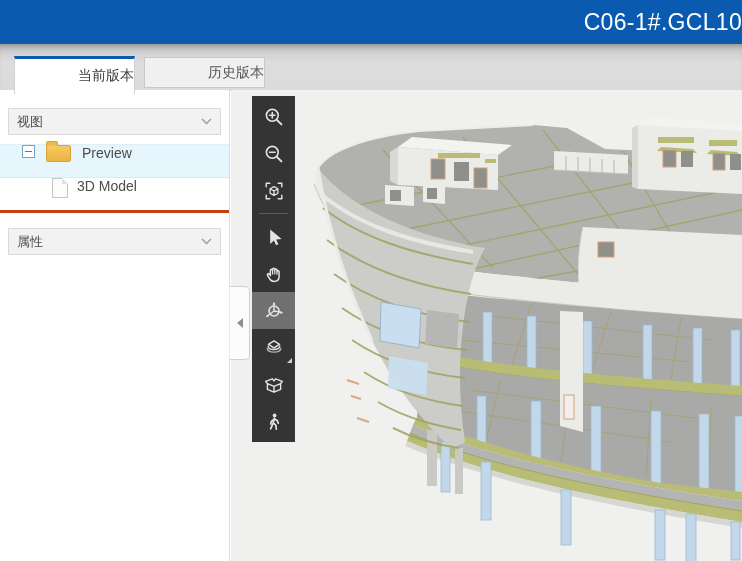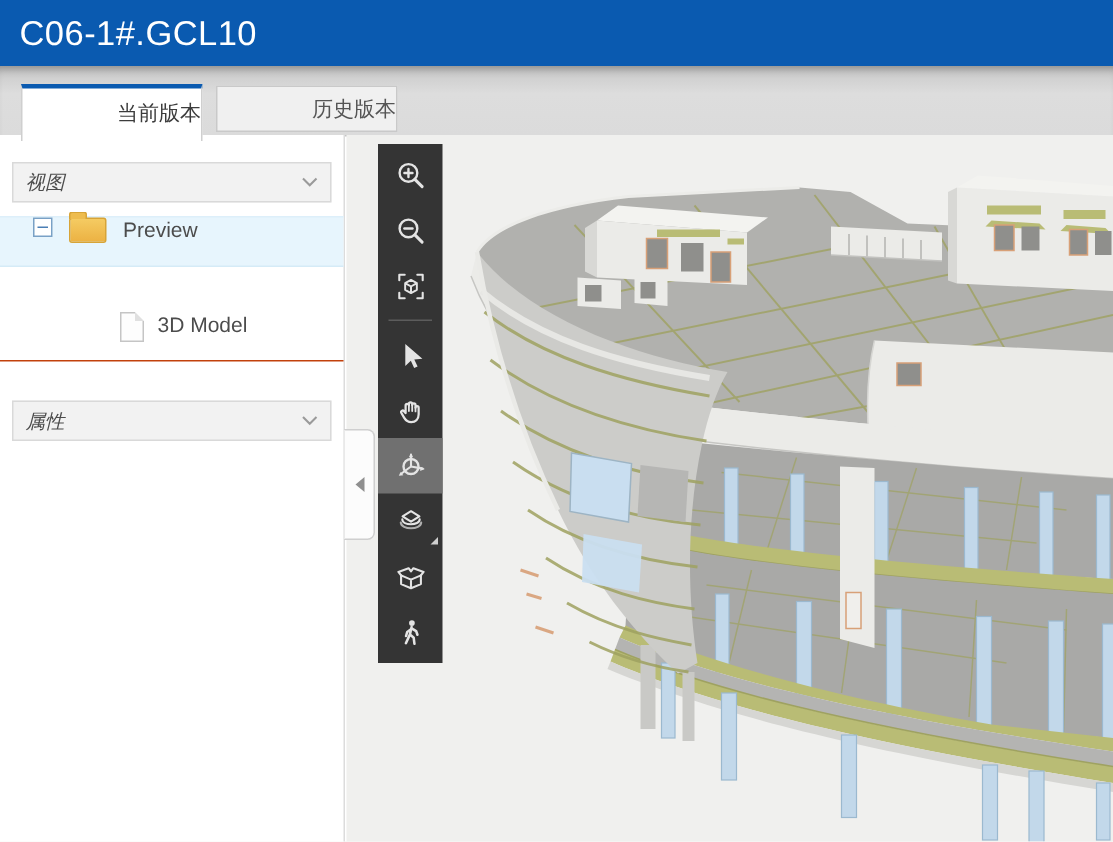--- a/index.html
+++ b/index.html
@@ -3,49 +3,49 @@
 <meta charset="utf-8">
 <style>
   html,body{margin:0;padding:0;}
   body{width:742px;height:561px;overflow:hidden;position:relative;
        font-family:"Liberation Sans","DejaVu Sans",sans-serif;background:#fff;}
   .app{position:absolute;inset:0;}
 
   
   .titlebar{position:absolute;left:0;top:0;right:0;height:44px;
     background:var(--accent,#0a5ab0);color:var(--titlebar-text,#fff);
-    display:flex;align-items:center;padding-left:13px;font-size:23px;font-weight:500;letter-spacing:.3px;}
+    display:flex;align-items:center;padding-left:13px;font-size:23px;font-weight:500;letter-spacing:.3px;justify-content:flex-end;}
 
   
   .tabstrip{position:absolute;top:44px;left:0;right:0;height:46px;
     background:linear-gradient(#c7c7c7,#dddddd 40%,#dbdbdb);
     border-bottom:1px solid #c4c4c4;
     box-shadow:inset 0 6px 6px -4px rgba(0,0,0,.3);}
   .tab{position:absolute;width:121px;text-align:right;font-size:14px;cursor:pointer;box-sizing:border-box;}
   .tab.active{left:14px;top:12px;height:38px;line-height:33px;background:var(--tab-active-bg,#fff);
     border-top:3px solid var(--accent,#0a5ab0);border-left:1px solid #cfcfcf;border-right:1px solid #cfcfcf;
     color:var(--tab-text,#3c3c3c);z-index:5;}
   .tab.inactive{left:144px;top:13px;height:31px;line-height:29px;background:var(--tab-inactive-bg,#f0f0f0);
     border:1px solid #c9c9c9;color:#555;}
 
   
   .sidebar{position:absolute;left:0;top:90px;width:230px;bottom:0;background:#fff;
     border-right:1px solid #dcdcdc;box-sizing:border-box;z-index:2;}
   .panel-header{margin:18px 8px 0;height:25px;background:var(--panel-header-bg,#f2f2f2);
     border:1px solid var(--panel-border,#d9d9d9);display:flex;align-items:center;
-    justify-content:space-between;padding:0 8px;font-size:13px;color:#4c4c4c;cursor:pointer;font-style:italic;}
-  .panel-header.second{margin-top:26px;}
+    justify-content:space-between;padding:0 8px;font-size:13px;color:#4c4c4c;cursor:pointer;}
+  .panel-header.second{margin-top:15px;}
   .chev{width:11px;height:7px;stroke:#9a9a9a;fill:none;stroke-width:1.4;}
   .tree{margin-top:9px;}
   .tree-row{height:32px;display:flex;align-items:flex-start;font-size:14px;
     color:var(--tree-text,#4c4c4c);cursor:pointer;}
   .tree-row.selected{background:var(--selection-bg,#e7f5fd);
     border-top:1px solid #ddeffa;border-bottom:1px solid #d5ebf7;}
   .tree-row.parent{padding-left:22px;}
-  .tree-row.child{padding-left:80px;border-bottom:1px solid #c2410c;margin-top:30px;}
+  .tree-row.child{padding-left:52px;border-bottom:3px solid #c2410c;}
   .expander{width:13px;height:13px;box-sizing:border-box;border:1px solid #79a1c6;background:#fff;
     position:relative;flex:none;}
   .expander i{position:absolute;left:2px;right:2px;top:5px;height:1px;background:#4a7fb5;}
   .folder-icon{width:25px;height:17px;box-sizing:border-box;flex:none;margin-left:11px;
     background:linear-gradient(#f5cb62,#ecb243);border:1px solid #d7a437;border-radius:2px;position:relative;}
   .folder-icon::before{content:"";position:absolute;top:-5px;left:-1px;width:10px;height:4px;
     background:#eebc4e;border:1px solid #d7a437;border-bottom:none;border-radius:2px 2px 0 0;}
   .file-icon{width:16px;height:20px;box-sizing:border-box;background:#fdfdfd;border:1px solid #c5c5c5;
     position:relative;flex:none;}
   .file-icon::after{content:"";position:absolute;top:-1px;right:-1px;width:0;height:0;

